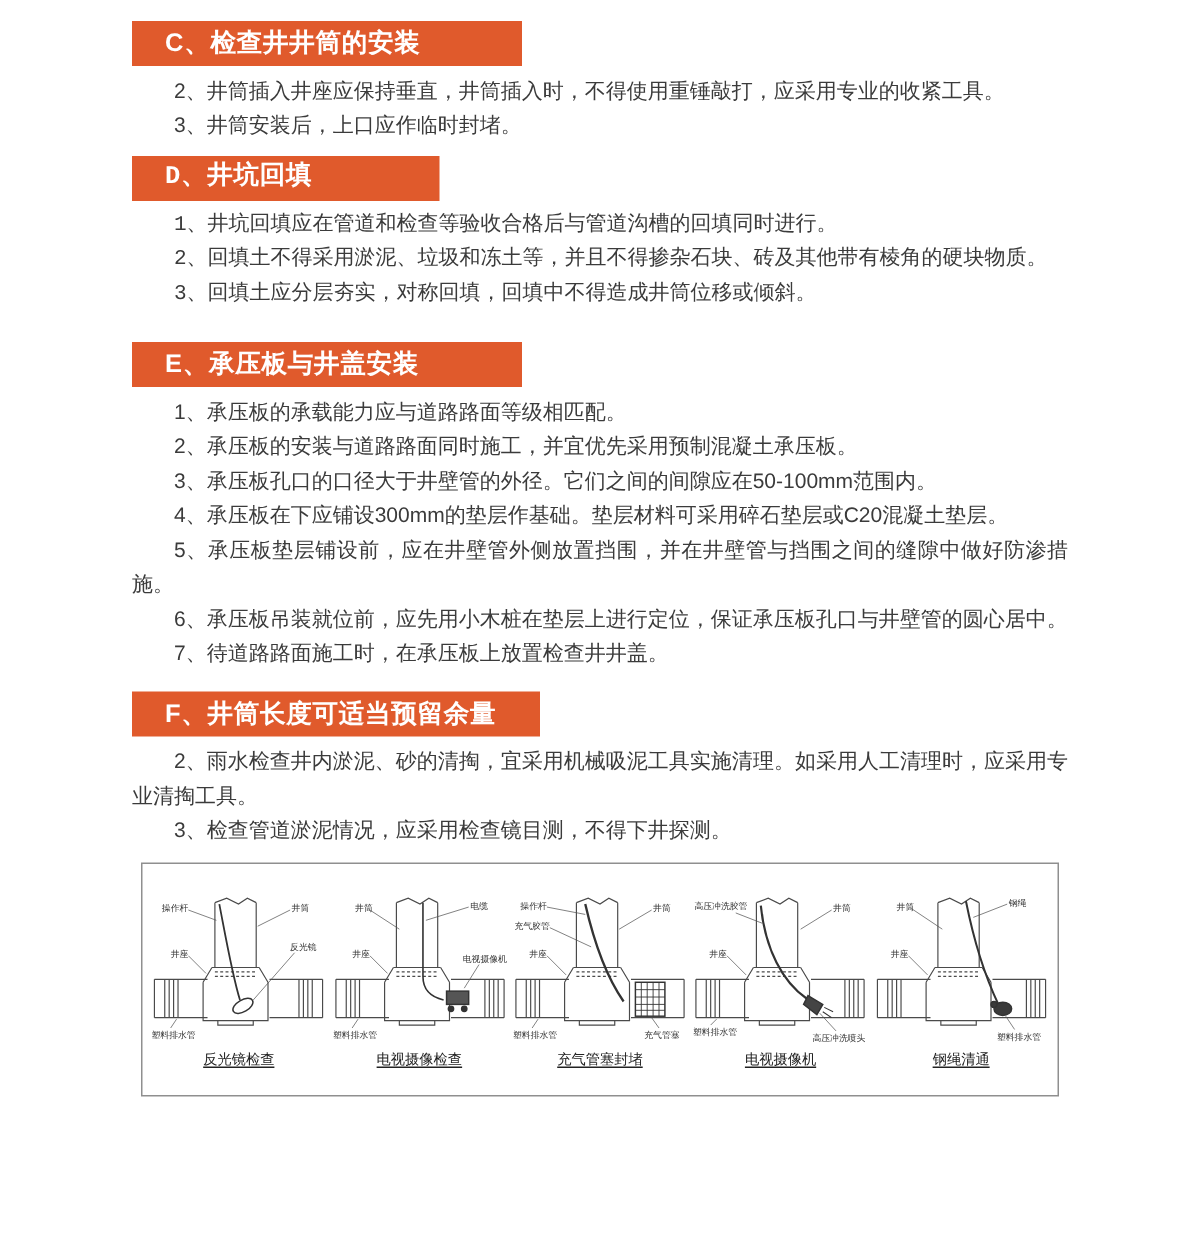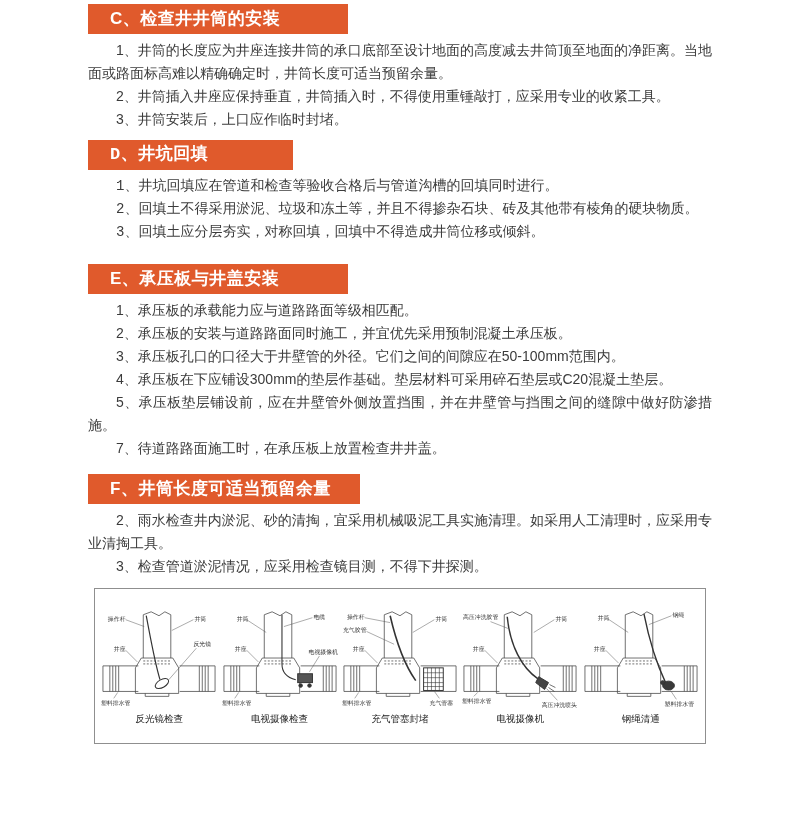--- a/index.html
+++ b/index.html
@@ -3,21 +3,21 @@
 <meta charset="utf-8">
 <style>
   :root { --accent:#e05a2c; --ink:#3b3b3b; --line:#4a4a4a; }
   * { box-sizing:border-box; }
   html,body { margin:0; padding:0; background:#fff; }
   .page {
     width:800px; height:838px; background:#fff; overflow:hidden;
     font-family:"Liberation Sans","DejaVu Sans",sans-serif; color:var(--ink);
     position:relative;
   }
-  .content { padding:4px 88px 0 88px; }
+  .content { padding:14px 88px 0 88px; }
   .sec-bar {
     background:var(--accent); color:#fff; font-weight:bold; font-size:17px;
     height:30px; line-height:30px; padding-left:22px; margin-bottom:5px;
     letter-spacing:0.5px;
   }
   .sec p {
     margin:0; font-size:14px; line-height:23px; text-indent:2em;
     color:var(--ink); text-align:justify;
   }
   .m-d { margin-top:9px;font-family:Liberation Mono, monospace; }
@@ -25,40 +25,39 @@
   .m-f { margin-top:14px; }
   .figure-box {
     margin:10px auto 0 auto; width:612px; height:156px;
     border:1px solid #8f8f8f; background:#fff;
     display:flex; align-items:center; justify-content:space-around;
     padding:0 4px;
   }
   .diagram { width:118px; text-align:center; }
   .diagram svg { display:block; margin:0 auto; }
   .diagram .cap {
-    font-size:9.5px; color:#222; 
+    font-size:9.5px; color:#222; text-decoration:underline;
     text-underline-offset:2px; margin-top:1px; white-space:nowrap;
   }
   .dwg { stroke:var(--line); stroke-width:0.8; fill:none; }
   .dash { stroke-dasharray:2,1.6; }
   .lbl { font-size:6px; fill:#333; stroke:none; }
   .leader { stroke:#555; stroke-width:0.5; fill:none; }
   .tool { stroke:#333; fill:none; }
 </style>
 </head>
 <body>
 
 <div class="page">
   <div class="content">
 
     <div class="sec">
       <div class="sec-bar" style="width:260px">
         <span>C、检查井井筒的安装</span>
       </div>
-      <p>1、井筒的长度应为井座连接井筒的承口底部至设计地面的高度减去井筒顶至地面的净距离。当地面或路面标高难以精确确定时，井筒长度可适当预留余量。</p>
       <p>2、井筒插入井座应保持垂直，井筒插入时，不得使用重锤敲打，应采用专业的收紧工具。</p>
       <p>3、井筒安装后，上口应作临时封堵。</p>
     </div>
 
     <div class="sec m-d">
       <div class="sec-bar" style="width:205px">
         <span>D、井坑回填</span>
       </div>
       <p>1、井坑回填应在管道和检查等验收合格后与管道沟槽的回填同时进行。</p>
       <p>2、回填土不得采用淤泥、垃圾和冻土等，并且不得掺杂石块、砖及其他带有棱角的硬块物质。</p>
@@ -67,20 +66,21 @@
 
     <div class="sec m-e">
       <div class="sec-bar" style="width:260px">
         <span>E、承压板与井盖安装</span>
       </div>
       <p>1、承压板的承载能力应与道路路面等级相匹配。</p>
       <p>2、承压板的安装与道路路面同时施工，并宜优先采用预制混凝土承压板。</p>
       <p>3、承压板孔口的口径大于井壁管的外径。它们之间的间隙应在50-100mm范围内。</p>
       <p>4、承压板在下应铺设300mm的垫层作基础。垫层材料可采用碎石垫层或C20混凝土垫层。</p>
       <p>5、承压板垫层铺设前，应在井壁管外侧放置挡围，并在井壁管与挡围之间的缝隙中做好防渗措施。</p>
+      <p>6、承压板吊装就位前，应先用小木桩在垫层上进行定位，保证承压板孔口与井壁管的圆心居中。</p>
       <p>7、待道路路面施工时，在承压板上放置检查井井盖。</p>
     </div>
 
     <div class="sec m-f">
       <div class="sec-bar" style="width:272px">
         <span>F、井筒长度可适当预留余量</span>
       </div>
       <p>2、雨水检查井内淤泥、砂的清掏，宜采用机械吸泥工具实施清理。如采用人工清理时，应采用专业清掏工具。</p>
       <p>3、检查管道淤泥情况，应采用检查镜目测，不得下井探测。</p>
     </div>

